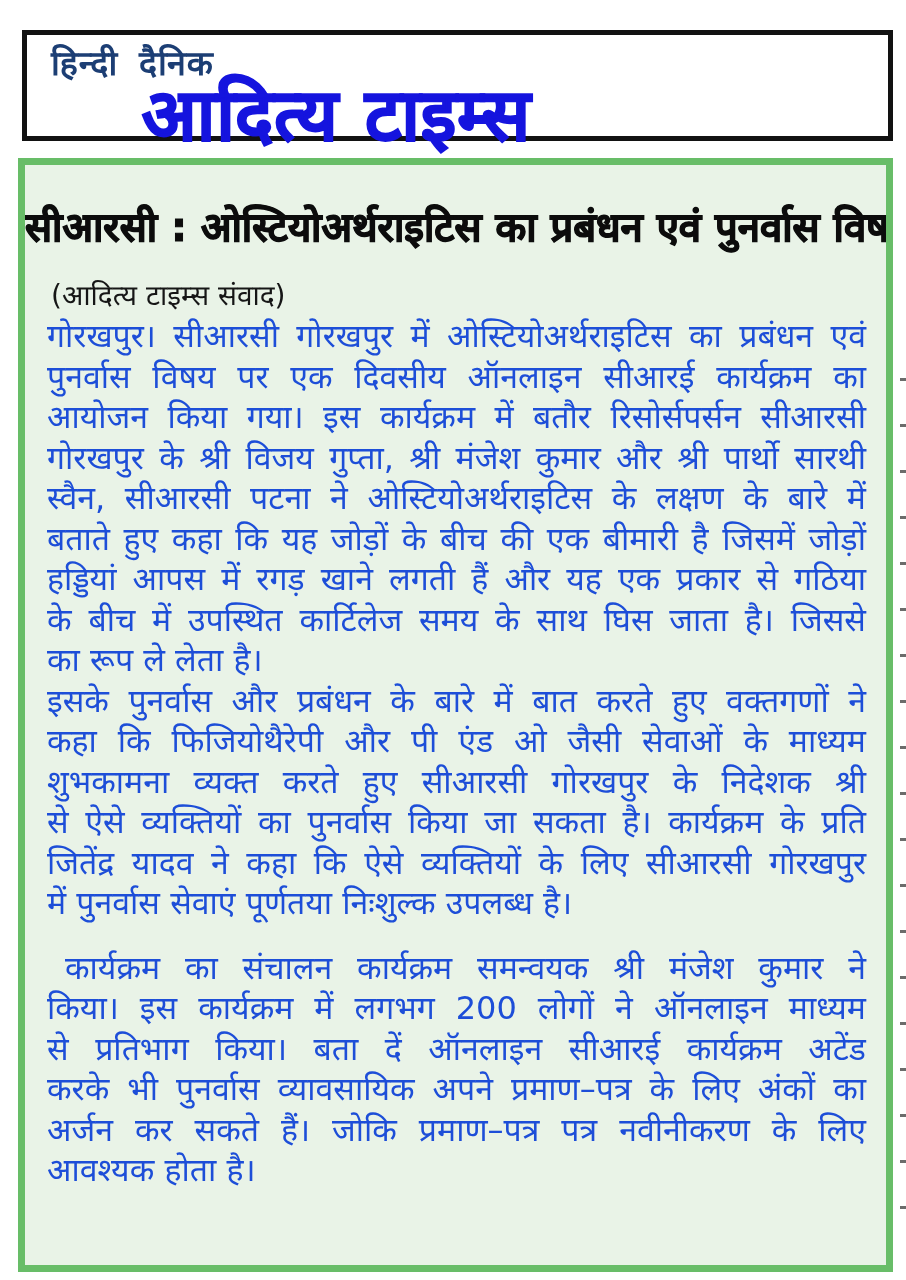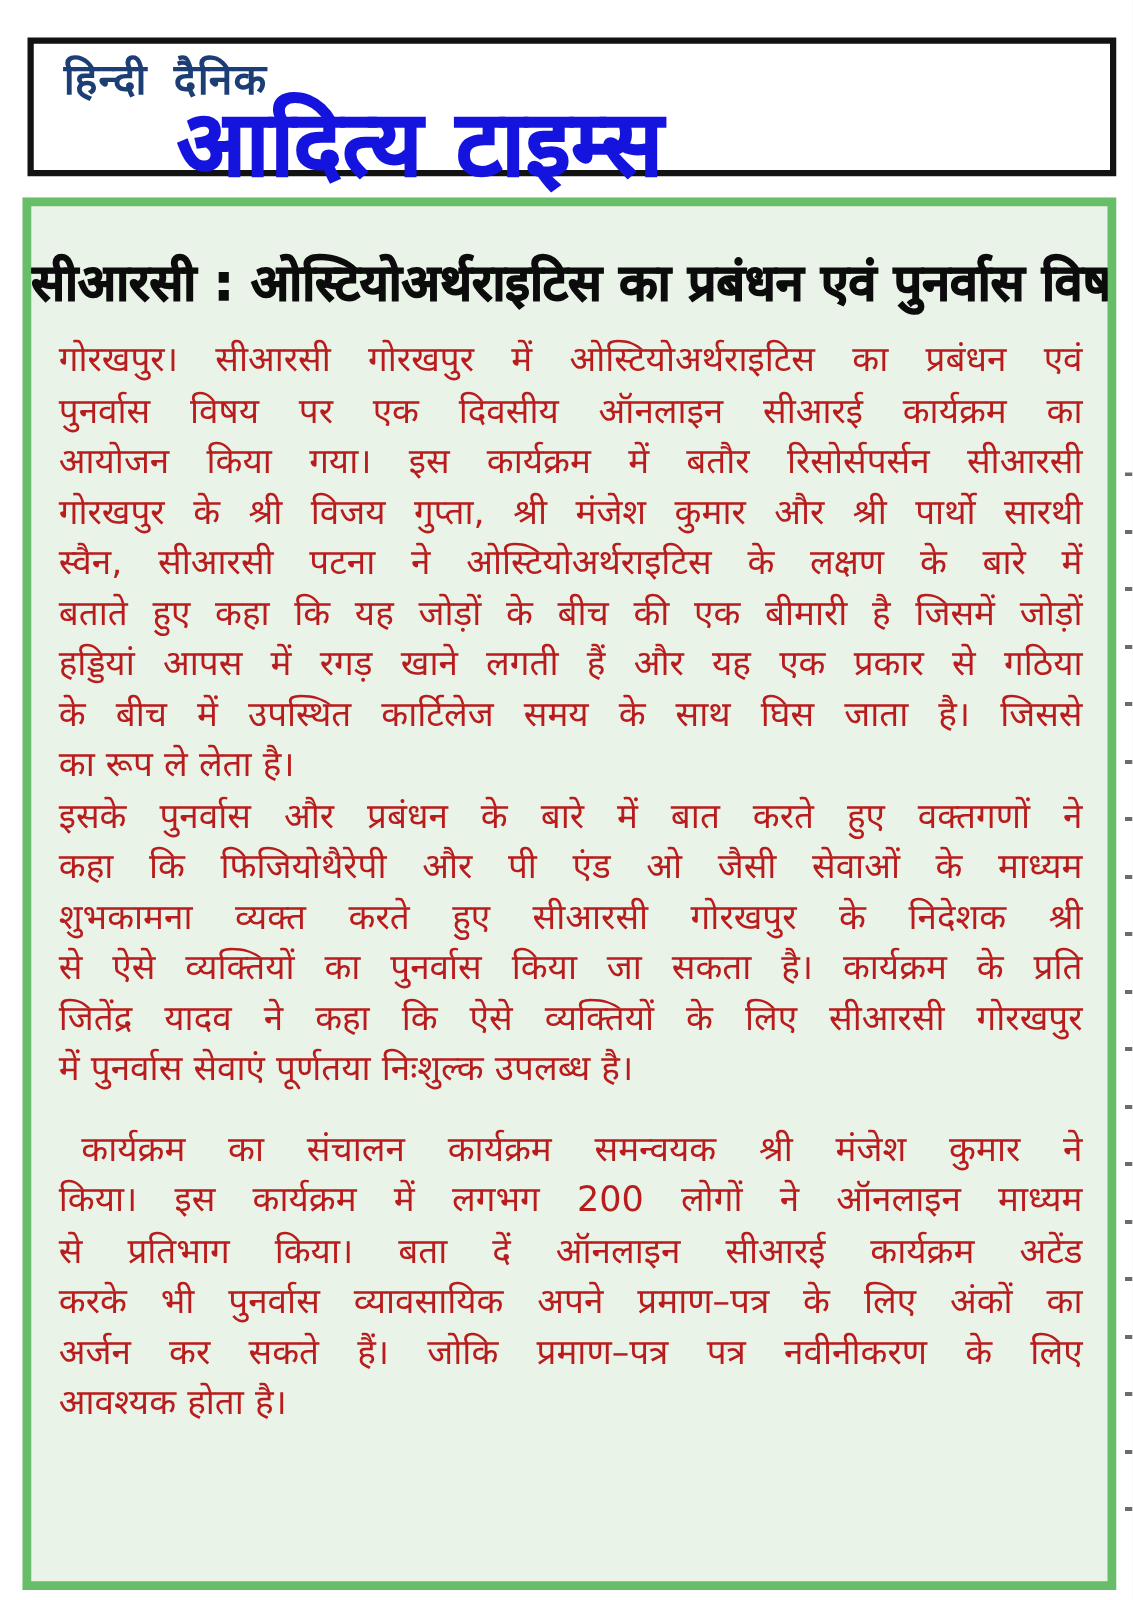--- a/index.html
+++ b/index.html
@@ -72,26 +72,26 @@
   .byline{
     margin:8px 20px 0 26px;
     font-size:28px;
     line-height:40px;
     white-space:nowrap;
   }
   .body-text{
     margin:0 20px 0 22px;
   }
   .ln{
-    font-size:28px;
+    font-size:32px;
     line-height:40.5px;
     text-align:justify;
     text-align-last:justify;
     white-space:normal;
-    color:#b91c1c;
+    color:#1d4ed8;
   }
   .ln.short{
     text-align-last:left;
   }
   .ln.indent{
     padding-left:18px;
     margin-top:24px;
   }
 
   
@@ -117,20 +117,21 @@
   </div>
 
   <div class="edge-artifacts"></div>
 
   <div class="article">
 
     <h1 class="headline">
       <span class="hl">सीआरसी : ओस्टियोअर्थराइटिस का प्रबंधन एवं पुनर्वास विषय पर</span>
     </h1>
 
+    <div class="byline">(आदित्य टाइम्स संवाद)</div>
 
     <div class="body-text">
       <div class="ln">गोरखपुर। सीआरसी गोरखपुर में ओस्टियोअर्थराइटिस का प्रबंधन एवं</div>
       <div class="ln">पुनर्वास विषय पर एक दिवसीय ऑनलाइन सीआरई कार्यक्रम का</div>
       <div class="ln">आयोजन किया गया। इस कार्यक्रम में बतौर रिसोर्सपर्सन सीआरसी</div>
       <div class="ln">गोरखपुर के श्री विजय गुप्ता, श्री मंजेश कुमार और श्री पार्थो सारथी</div>
       <div class="ln">स्वैन, सीआरसी पटना ने ओस्टियोअर्थराइटिस के लक्षण के बारे में</div>
       <div class="ln">बताते हुए कहा कि यह जोड़ों के बीच की एक बीमारी है जिसमें जोड़ों</div>
       <div class="ln">हड्डियां आपस में रगड़ खाने लगती हैं और यह एक प्रकार से गठिया</div>
       <div class="ln">के बीच में उपस्थित कार्टिलेज समय के साथ घिस जाता है। जिससे</div>

